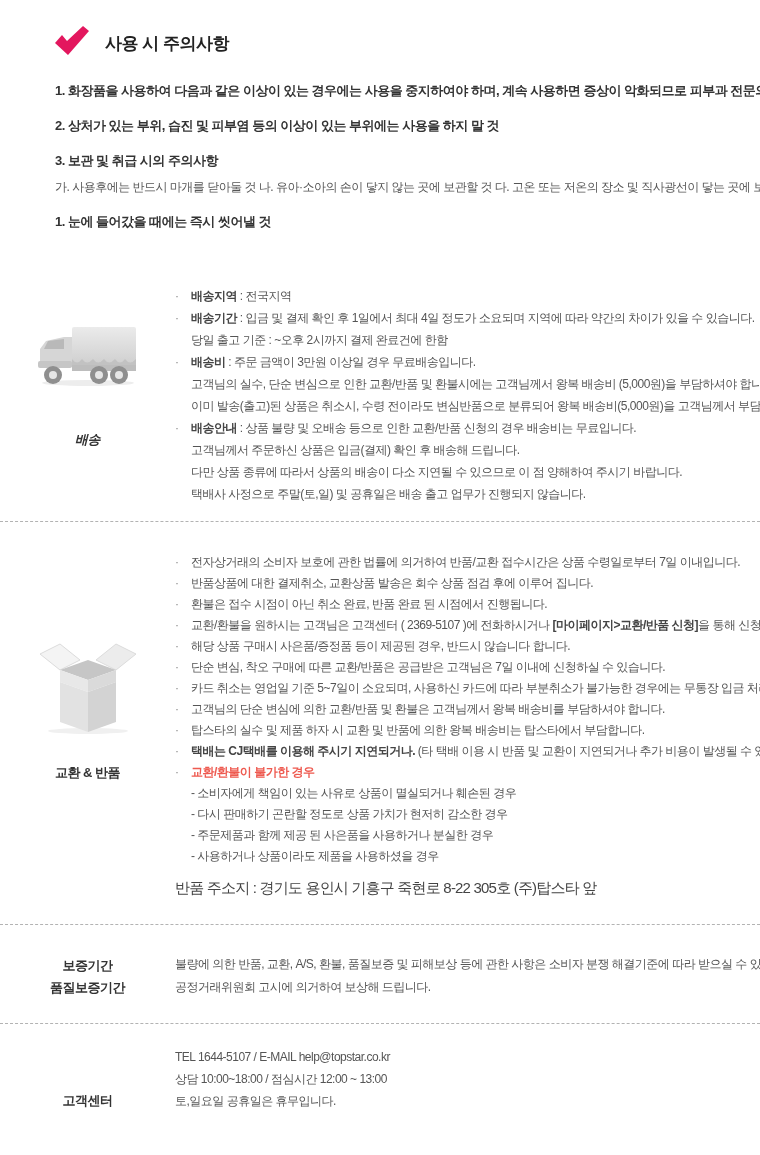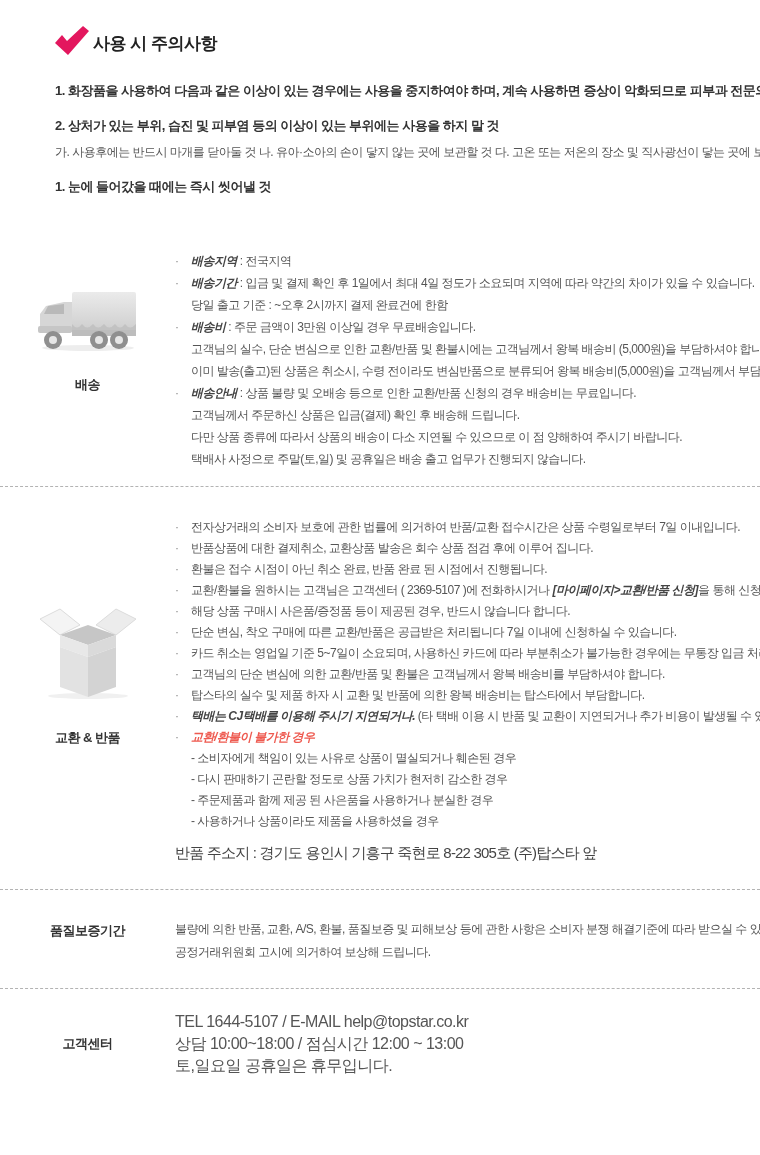--- a/index.html
+++ b/index.html
@@ -1,80 +1,81 @@
 <!DOCTYPE html>
 <html><head>
 <meta charset="utf-8">
 <style>
   * { margin:0; padding:0; box-sizing:border-box; }
   body { background:#ffffff; font-family:"Liberation Sans","DejaVu Sans",sans-serif; }
   .page { width:760px; height:1155px; background:#fff; overflow:hidden; letter-spacing:-0.5px; }
 
   
   .precautions { padding:26px 20px 0 55px; }
-  .title-row { display:flex; align-items:center; gap:4px; margin-bottom:22px; }
+  .title-row { display:flex; align-items:center; gap:16px; margin-bottom:22px; }
   .title-row h2 { font-size:17px; color:#222; font-weight:bold; }
   .p-item { white-space:nowrap; }
   .p-item.bold { font-size:13px; font-weight:bold; color:#333; margin-top:17px; }
   .p-item.norm { font-size:12px; color:#555; margin-top:9px; }
 
   
   .info-row { display:flex; }
   .icon-col { width:175px; flex:none; text-align:center; }
-  .section-label { font-size:13px; font-weight:bold; color:#333; }
+  .section-label { font-size:13px; font-weight:bold; color:#333;margin-top:22px; }
   .content-col { flex:1; padding-right:10px; }
   .row { display:flex; font-size:12px; color:#555; line-height:22px; white-space:nowrap; }
   .row .b { width:16px; flex:none; text-align:left; color:#888; }
-  .row .t b { color:#444;font-style:italic; }
+  .row .t b { color:#444; }
   .row.red .t b { color:#ee5a50; }
   .rt { line-height:21px; }
 
   .shipping { margin-top:54px; }
   .shipping .icon-col { padding-top:40px; }
-  .shipping .section-label { margin-top:20px; }
+  .shipping .section-label { margin-top:40px;font-style:italic; }
 
   .divider { border-top:1px dashed #b3b3b3; }
   .div1 { margin-top:16px; }
   .div2 { margin-top:26px; }
   .div3 { margin-top:24px; }
 
   .returns { padding-top:30px; }
   .returns .icon-col { padding-top:72px; }
   .returns .section-label { margin-top:24px; }
   .address { font-size:15px; color:#444; margin-top:12px; letter-spacing:-0.8px; white-space:nowrap; }
 
   
   .warranty { display:flex; padding-top:28px; }
   .warranty .icon-col { padding-top:2px; }
   .w-label { font-size:13px; font-weight:bold; color:#333; line-height:22px; }
   .w-line { font-size:12px; color:#555; line-height:23px; white-space:nowrap; }
 
   
   .cservice { display:flex; padding-top:22px; }
   .cservice .icon-col { padding-top:24px; }
-  .cs-line { font-size:16px; color:#555; line-height:22px; white-space:nowrap; }
+  .cs-line { font-size:12px; color:#555; line-height:22px; white-space:nowrap; }
 
   .icon-svg { display:inline-block; }
 </style>
 </head>
 <body>
 
 <div class="page">
 
   <div class="precautions">
     <div class="title-row">
       <span class="icon-svg">
         <svg width="34" height="30" viewBox="0 0 34 30">
           <polygon points="0,17 7,9 12,15 28,0 34,5 13,29" fill="#e3175e"></polygon>
         </svg>
       </span>
       <h2>사용 시 주의사항</h2>
     </div>
     <div class="p-item bold">1. 화장품을 사용하여 다음과 같은 이상이 있는 경우에는 사용을 중지하여야 하며, 계속 사용하면 증상이 악화되므로 피부과 전문의 등에게 상담할 것</div>
     <div class="p-item bold">2. 상처가 있는 부위, 습진 및 피부염 등의 이상이 있는 부위에는 사용을 하지 말 것</div>
+    <div class="p-item bold">3. 보관 및 취급 시의 주의사항</div>
     <div class="p-item norm">가. 사용후에는 반드시 마개를 닫아둘 것  나. 유아·소아의 손이 닿지 않는 곳에 보관할 것  다. 고온 또는 저온의 장소 및 직사광선이 닿는 곳에 보관하지 말 것</div>
     <div class="p-item bold">1. 눈에 들어갔을 때에는 즉시 씻어낼 것</div>
   </div>
 
   <div class="info-row shipping">
     <div class="icon-col">
       <span class="icon-svg">
         <svg width="100" height="62" viewBox="0 0 100 62">
           <defs>
             <linearGradient id="tg" x1="0" y1="0" x2="0" y2="1">
@@ -180,21 +181,21 @@
       <div class="row rt">
           <span class="b">·</span>
           <span class="t"><span>교환/환불을 원하시는 고객님은 고객센터 ( 2369-5107 )에 전화하시거나 </span><b>[마이페이지&gt;교환/반품 신청]</b><span>을 통해 신청하시면 됩니다.</span></span>
         </div>
       <div class="row rt">
           <span class="b">·</span>
           <span class="t"><span>해당 상품 구매시 사은품/증정품 등이 제공된 경우, 반드시 않습니다 합니다.</span></span>
         </div>
       <div class="row rt">
           <span class="b">·</span>
-          <span class="t"><span>단순 변심, 착오 구매에 따른 교환/반품은 공급받은 처리됩니다 7일 이내에 신청하실 수 있습니다.</span></span>
+          <span class="t"><span>단순 변심, 착오 구매에 따른 교환/반품은 공급받은 고객님은 7일 이내에 신청하실 수 있습니다.</span></span>
         </div>
       <div class="row rt">
           <span class="b">·</span>
           <span class="t"><span>카드 취소는 영업일 기준 5~7일이 소요되며, 사용하신 카드에 따라 부분취소가 불가능한 경우에는 무통장 입금 처리됩니다.</span></span>
         </div>
       <div class="row rt">
           <span class="b">·</span>
           <span class="t"><span>고객님의 단순 변심에 의한 교환/반품 및 환불은 고객님께서 왕복 배송비를 부담하셔야 합니다.</span></span>
         </div>
       <div class="row rt">
@@ -226,20 +227,21 @@
           <span class="t"><span>- 사용하거나 상품이라도 제품을 사용하셨을 경우</span></span>
         </div>
       <div class="address">반품 주소지 : 경기도 용인시 기흥구 죽현로 8-22 305호 (주)탑스타 앞</div>
     </div>
   </div>
 
   <div class="divider div2"></div>
 
   <div class="warranty">
     <div class="icon-col">
+      <div class="w-label">보증기간</div>
       <div class="w-label">품질보증기간</div>
     </div>
     <div class="content-col">
       <div class="w-line">불량에 의한 반품, 교환, A/S, 환불, 품질보증 및 피해보상 등에 관한 사항은 소비자 분쟁 해결기준에 따라 받으실 수 있으며,</div>
       <div class="w-line">공정거래위원회 고시에 의거하여 보상해 드립니다.</div>
     </div>
   </div>
 
   <div class="divider div3"></div>
 

